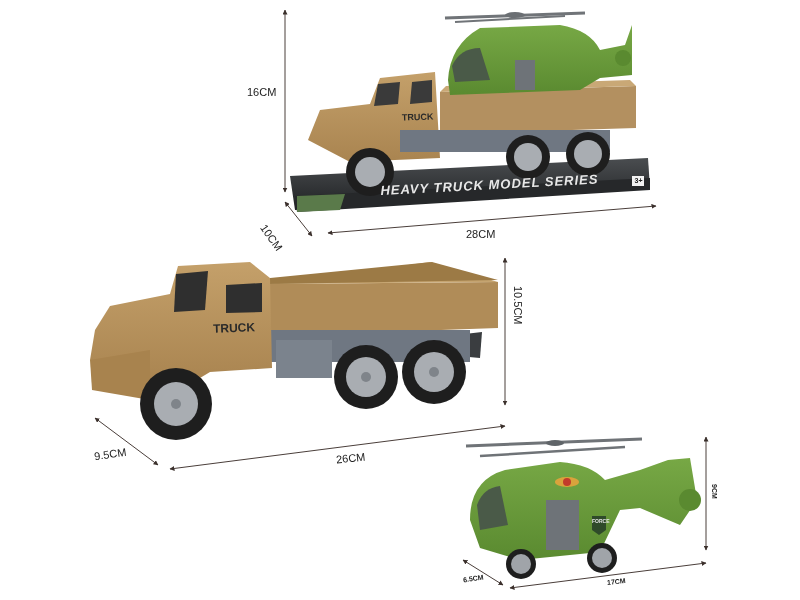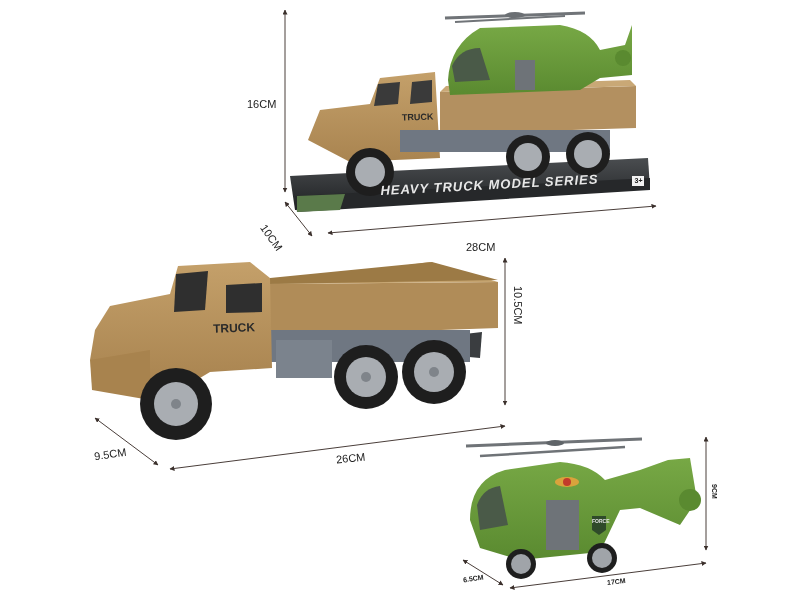--- a/index.html
+++ b/index.html
@@ -136,23 +136,23 @@
     <line x1="170" y1="469" x2="505" y2="426" marker-start="url(#arr)" marker-end="url(#arr)"></line>
 
     <line x1="706" y1="437" x2="706" y2="550" marker-start="url(#arr)" marker-end="url(#arr)"></line>
 
     <line x1="463" y1="560" x2="503" y2="585" marker-start="url(#arr)" marker-end="url(#arr)"></line>
 
     <line x1="510" y1="588" x2="706" y2="563" marker-start="url(#arr)" marker-end="url(#arr)"></line>
   </g>
 </svg>
 
-<div class="dim-label" style="left:247px; top:98px;">16CM</div>
+<div class="dim-label" style="left:247px; top:86px;">16CM</div>
 <div class="dim-label" style="left:268px; top:222px; transform:rotate(55deg); transform-origin:left top;">10CM</div>
-<div class="dim-label" style="left:466px; top:241px;">28CM</div>
+<div class="dim-label" style="left:466px; top:228px;">28CM</div>
 
 <div class="abs" style="left:380px; top:183px; font-size:13px; font-weight:bold; font-style:italic; color:#e8e8e8; letter-spacing:1px; transform:rotate(-3deg); transform-origin:left top; white-space:nowrap;">HEAVY TRUCK MODEL SERIES</div>
 <div class="abs" style="left:633px; top:177px; font-size:7px; font-weight:bold; color:#222; width:11px; text-align:center;">3+</div>
 <div class="abs" style="left:402px; top:112px; font-size:9px; font-weight:bold; color:#2a2a2a; transform:rotate(-2deg);">TRUCK</div>
 
 <div class="abs" style="left:213px; top:321px; font-size:12px; font-weight:bold; color:#2a2a2a; transform:rotate(-2deg);">TRUCK</div>
 <div class="dim-label" style="left:524px; top:286px; transform:rotate(90deg); transform-origin:left top;">10.5CM</div>
 <div class="dim-label" style="left:94px; top:448px; transform:rotate(-8deg);">9.5CM</div>
 <div class="dim-label" style="left:336px; top:452px; transform:rotate(-6deg);">26CM</div>
 

